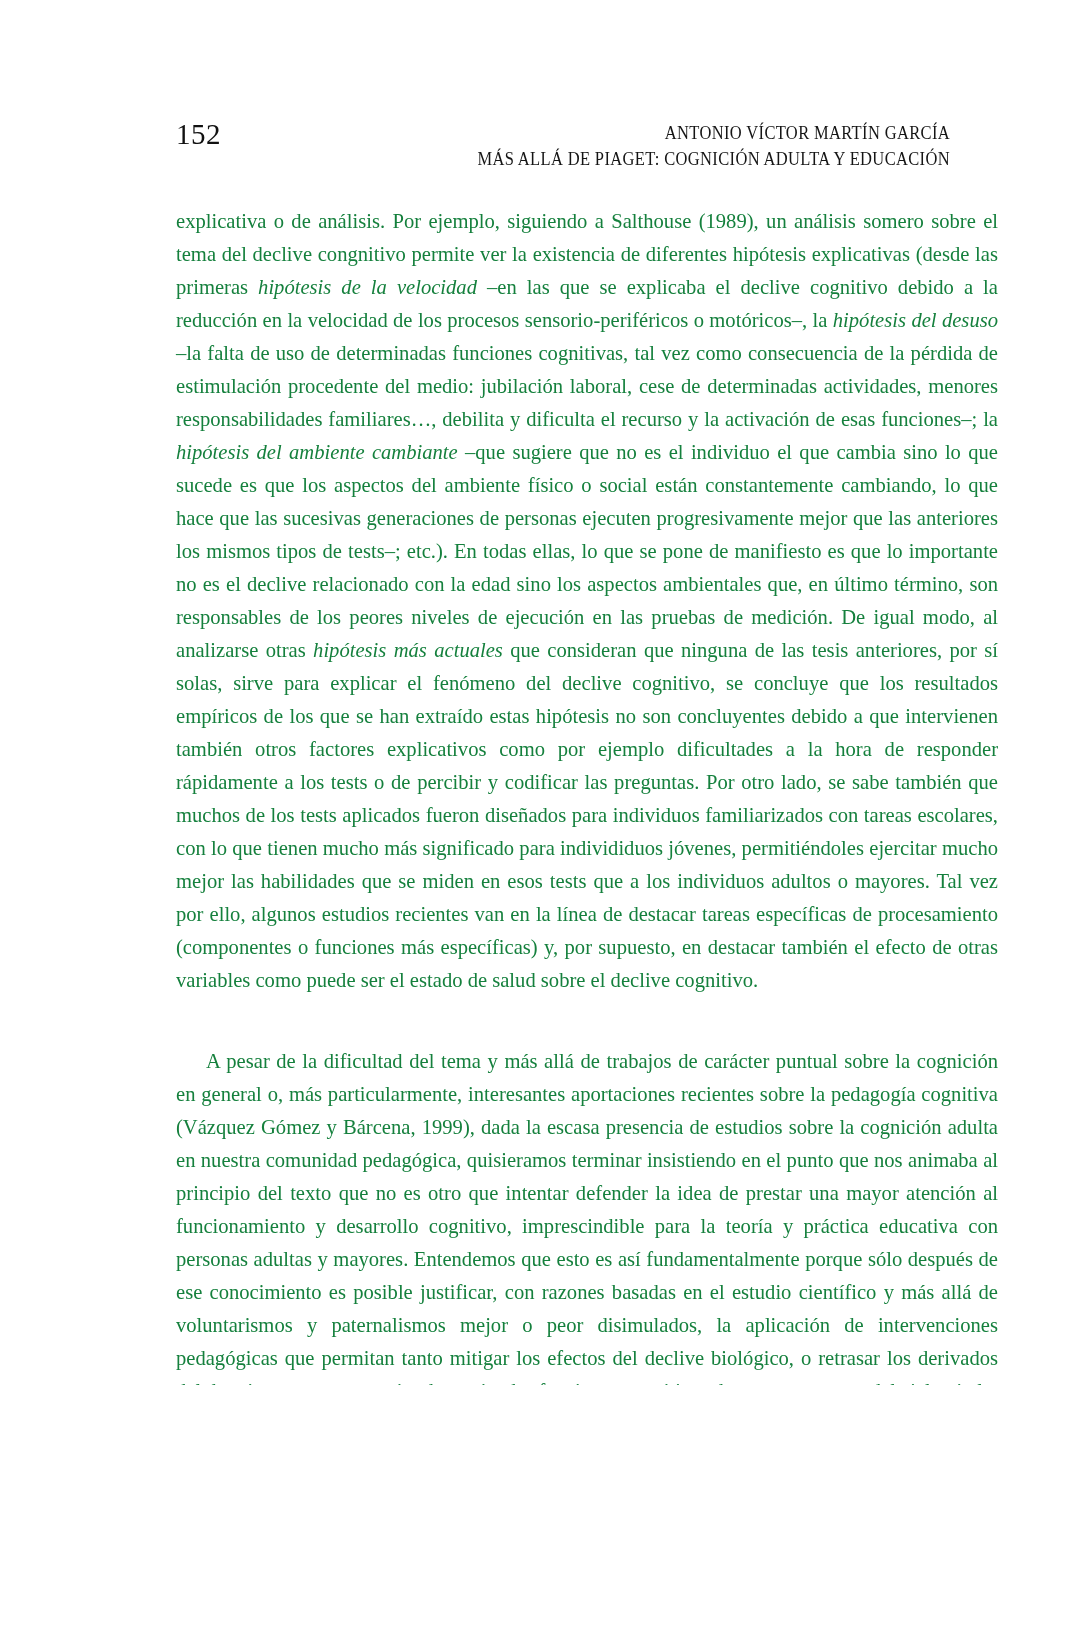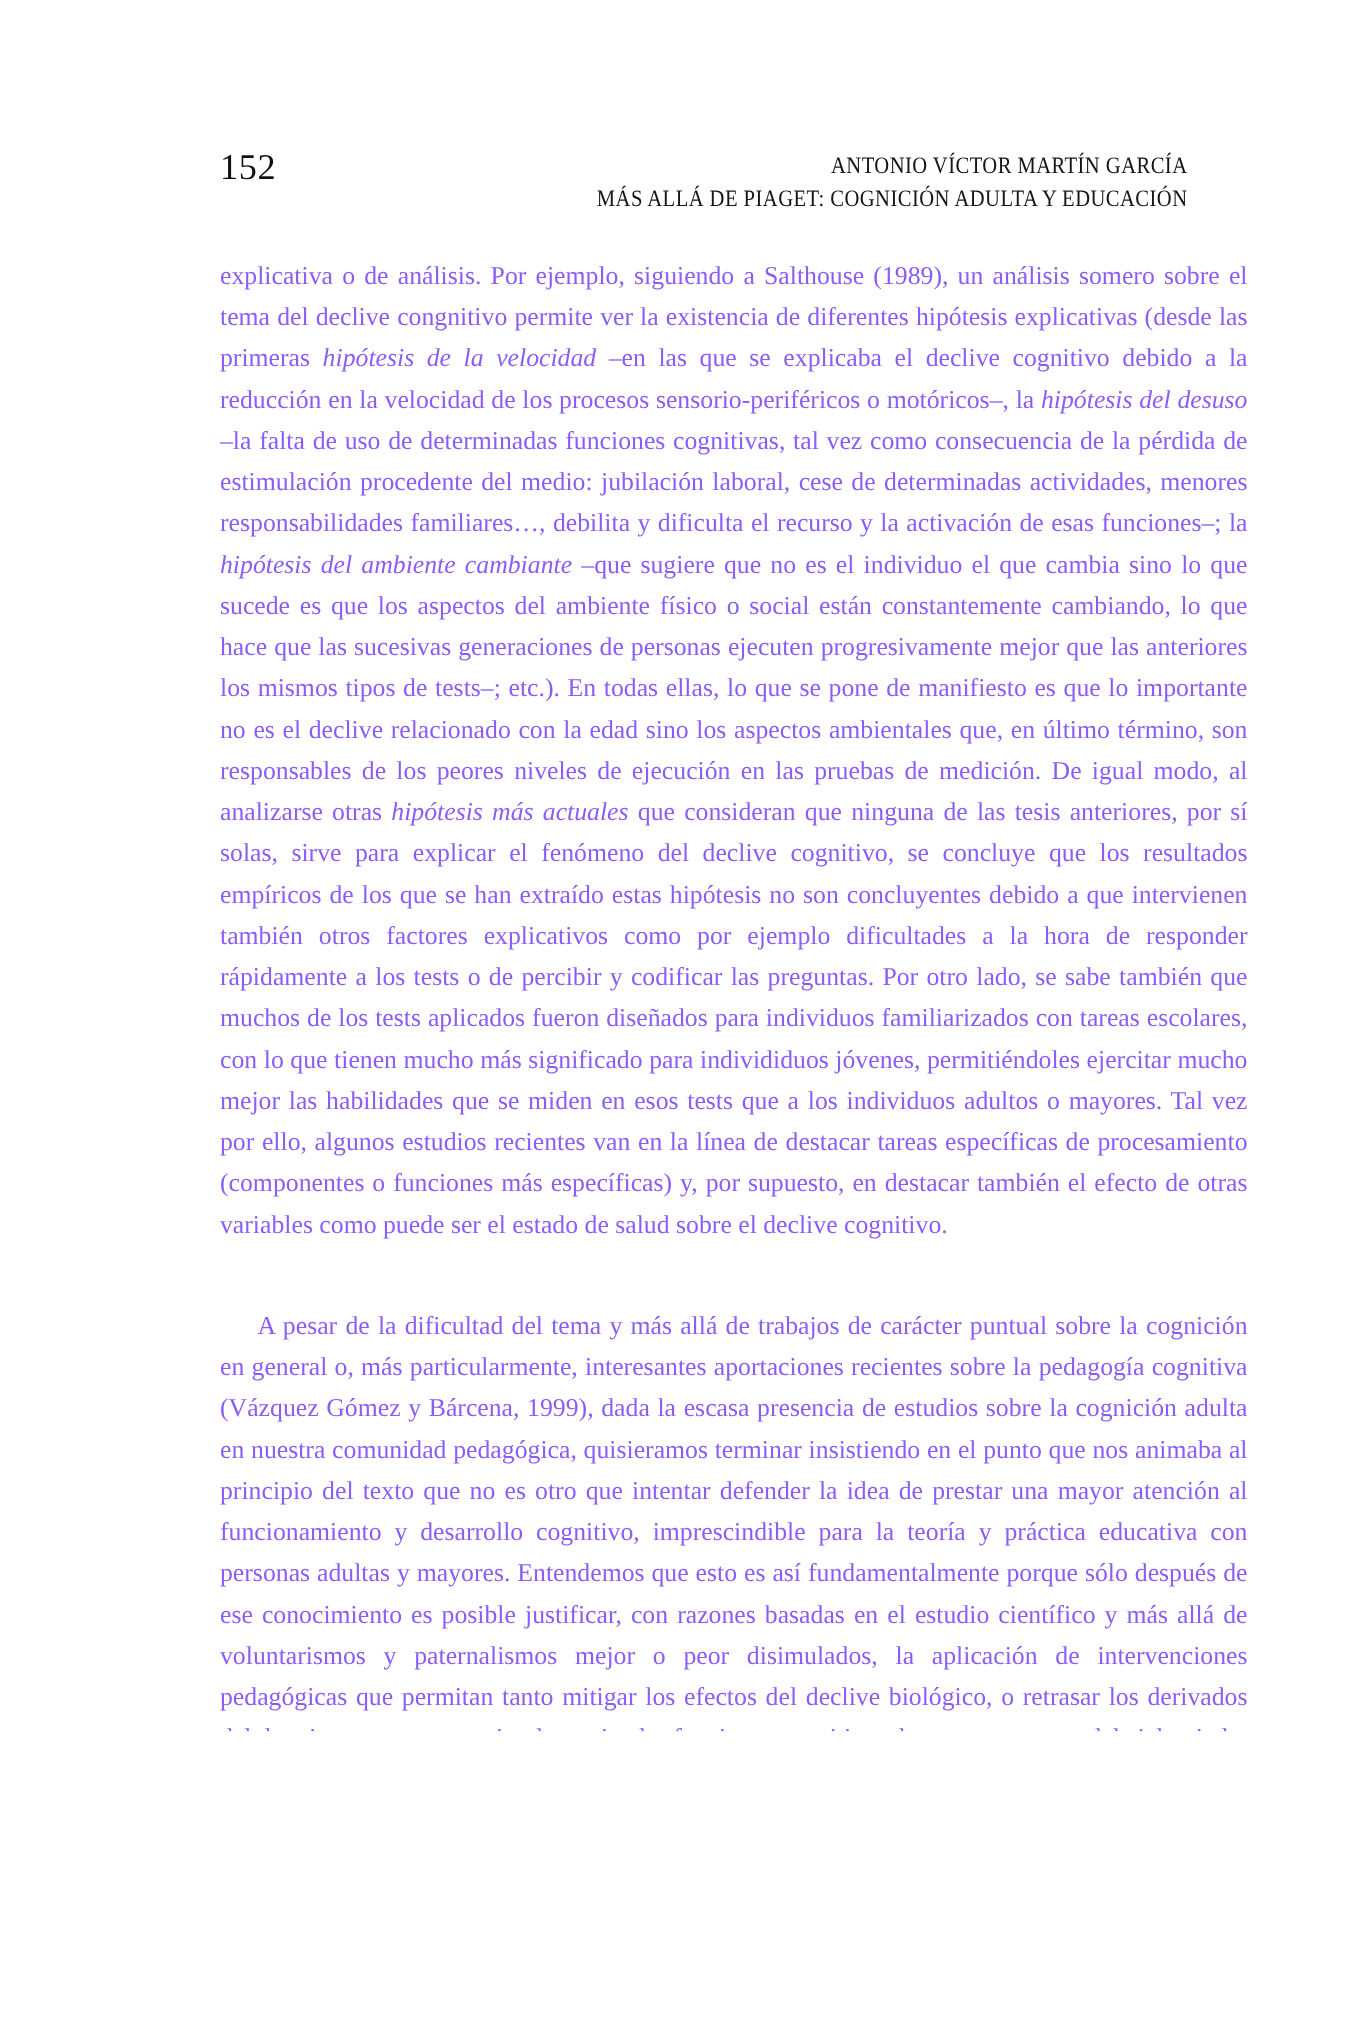--- a/index.html
+++ b/index.html
@@ -69,21 +69,21 @@
     width: 822px;
   }
 
   .para {
     margin: 0;
     font-size: 20.6px;
     line-height: 33.0px;
     text-align: justify;
     text-justify: inter-word;
     hyphens: manual;
-    color: #8b5cf6;
+    color: #15803d;
     text-indent: 0;
   }
 
   .para.indent {
     text-indent: 30px;
     margin-top: 48px;
   }
 
   .para em {
     font-style: italic;

